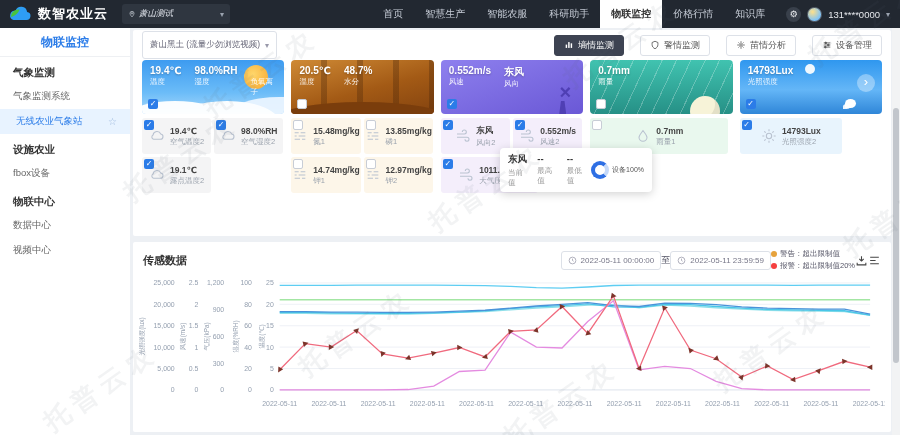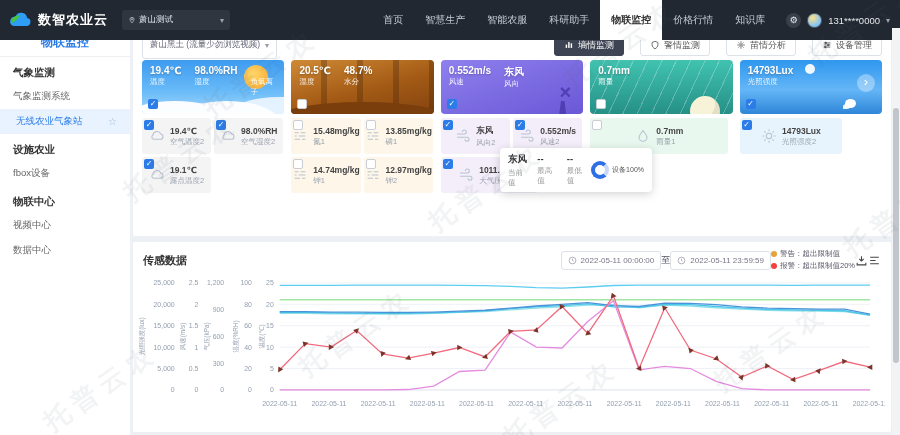--- a/index.html
+++ b/index.html
@@ -1,26 +1,26 @@
 <!DOCTYPE html>
 <html><head>
 <meta charset="utf-8">
 <style>
   * { margin:0; padding:0; box-sizing:border-box; }
   body { font-family:"Liberation Sans","DejaVu Sans",sans-serif; background:#dfe3e8; }
   .page { position:relative; width:900px; height:435px; overflow:hidden; background:#edf0f4; }
 
   
-  .navbar { position:absolute; left:0; top:0; right:0; height:40px; background:#222831;
+  .navbar { position:absolute; left:0; top:0; right:0; height:28px; background:#222831;
             display:flex; align-items:center; z-index:10; }
   .logo { width:26px; height:20px; margin-left:8px; display:flex; align-items:center; }
   .logo svg { width:24px; height:17px; }
   .brand { color:#fff; font-size:13px; font-weight:bold; margin-left:4px; letter-spacing:1px; }
   .region { display:flex; align-items:center; width:108px; height:20px; margin-left:14px;
-            background:#2f3640; border-radius:3px; padding:0 6px; color:#dfe3ea; font-size:8.5px; cursor:pointer; }
+            background:#2f3640; border-radius:3px; padding:0 6px; color:#dfe3ea; font-size:8.5px; cursor:pointer;font-style:italic; }
   .region svg { width:8px; height:10px; margin-right:3px; }
   .region .chev { margin-left:auto; color:#9aa2ae; font-size:8px; }
   .nav-items { display:flex; height:100%; margin-left:auto; }
   .nav-item { display:flex; align-items:center; padding:0 11px; font-size:10px; color:#c6ccd6; cursor:pointer; }
   .nav-item.active { background:#fff; color:#333; font-weight:bold; }
   .nav-right { display:flex; align-items:center; gap:6px; padding:0 10px; }
   .gear-circle { width:15px; height:15px; border-radius:50%; background:#39404b; color:#e8eaee;
                  font-size:9px; line-height:15px; text-align:center; cursor:pointer; }
   .avatar { width:15px; height:15px; border-radius:50%; background:radial-gradient(circle at 35% 30%,#ffe08a,#7ec3f8 70%,#4a9ce8); border:1px solid #5a6370; }
   .user { color:#e8eaee; font-size:9.5px; }
@@ -184,24 +184,24 @@
         <div class="sb-item active">
           <span>无线农业气象站</span>
           <span class="star">☆</span>
         </div>
         <div class="g-label">设施农业</div>
         <div class="sb-item">
           <span>fbox设备</span>
         </div>
         <div class="g-label">物联中心</div>
         <div class="sb-item">
+          <span>数据中心</span>
+        </div>
+        <div class="sb-item">
           <span>视频中心</span>
-        </div>
-        <div class="sb-item">
-          <span>数据中心</span>
         </div>
       </div>
   </div>
 
   <div class="main">
     <div class="panel p1">
       <div class="toolbar">
         <div class="dev-select">
           <span>萧山黑土 (流量少勿浏览视频)</span>
           <span class="chev">▾</span>

